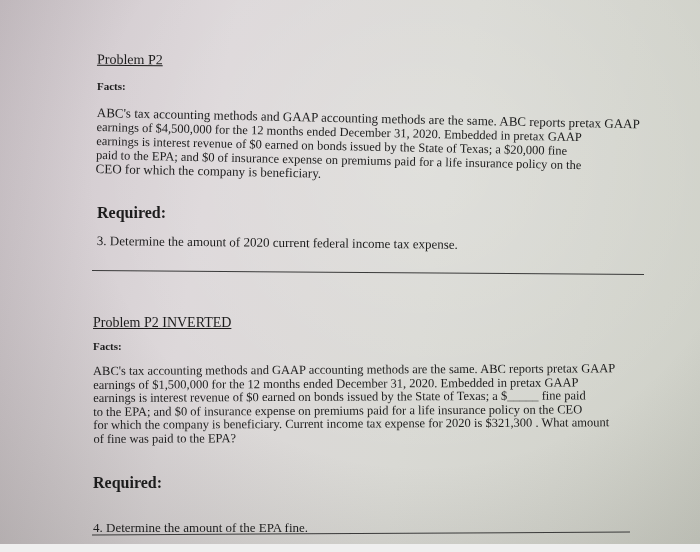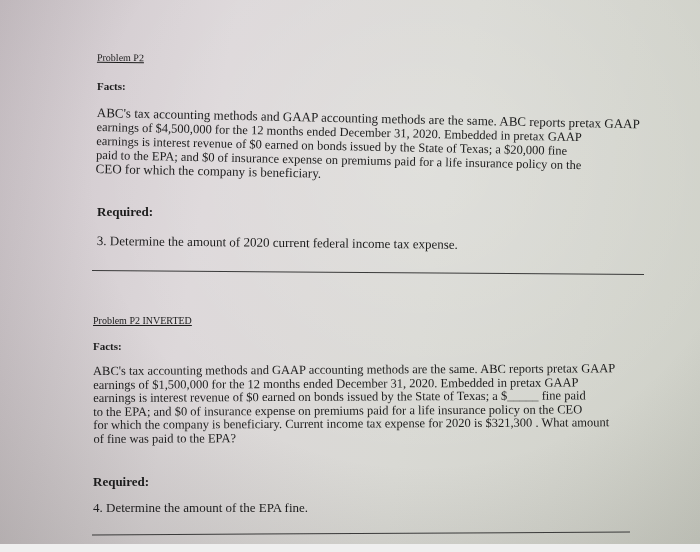--- a/index.html
+++ b/index.html
@@ -9,25 +9,25 @@
       font-family: "Liberation Serif", serif; color: #1c1c1c;
     }
     .vignette {
       position: absolute; inset: 0; pointer-events: none;
       background: radial-gradient(ellipse at 60% 30%, rgba(255,255,255,0.18) 0%, rgba(0,0,0,0) 55%, rgba(60,60,50,0.22) 100%);
     }
     .bottom-strip {
       position: absolute; left: 0; right: 0; bottom: 0; height: 8px; background: #efefef;
     }
     .block { position: absolute; }
-    .title { font-size: 10px; text-decoration: underline; }
+    .title { font-size: 14px; text-decoration: underline; }
     .facts { font-weight: bold; font-size: 11px; }
     .para { font-size: 13px; line-height: 14px; }
     .para .line { display: block; white-space: nowrap; }
-    .req { font-weight: bold; font-size: 13px; }
+    .req { font-weight: bold; font-size: 16px; }
     .task { font-size: 13px; }
     .rule { position: absolute; height: 1px; background: #3a3a3a; }
     .small { font-size: 11px; }
   </style>
 </head>
 <body>
 
 <div class="vignette"></div>
 
 <div class="block title" style="left:97px;top:52px;transform:rotate(0.4deg);">Problem P2</div>
@@ -47,16 +47,16 @@
 <div class="block facts" style="left:93px;top:340px;">Facts:</div>
 <div class="block para" style="left:93px;top:365px;font-size:12.5px;line-height:13.5px;transform:rotate(-0.3deg);transform-origin:left top;">
   <span class="line">ABC's tax accounting methods and GAAP accounting methods are the same. ABC reports pretax GAAP</span>
   <span class="line">earnings of $1,500,000   for the 12 months ended December 31, 2020. Embedded in pretax GAAP</span>
   <span class="line">earnings is interest revenue of $0         earned on bonds issued by the State of Texas; a $_____ fine paid</span>
   <span class="line">to the EPA; and $0          of insurance expense on premiums paid for a life insurance policy on the CEO</span>
   <span class="line">for which the company is beneficiary. Current income tax expense for 2020 is $321,300   . What amount</span>
   <span class="line">of fine was paid to the EPA?</span>
 </div>
 <div class="block req" style="left:93px;top:474px;">Required:</div>
-<div class="block task" style="left:93px;top:500px;">4. Determine the amount of the EPA fine.</div>
+<div class="block task" style="left:93px;top:520px;">4. Determine the amount of the EPA fine.</div>
 <div class="rule" style="left:92px;top:533px;width:538px;transform:rotate(-0.3deg);"></div>
 
 <div class="bottom-strip"></div>
 
 </body></html>

